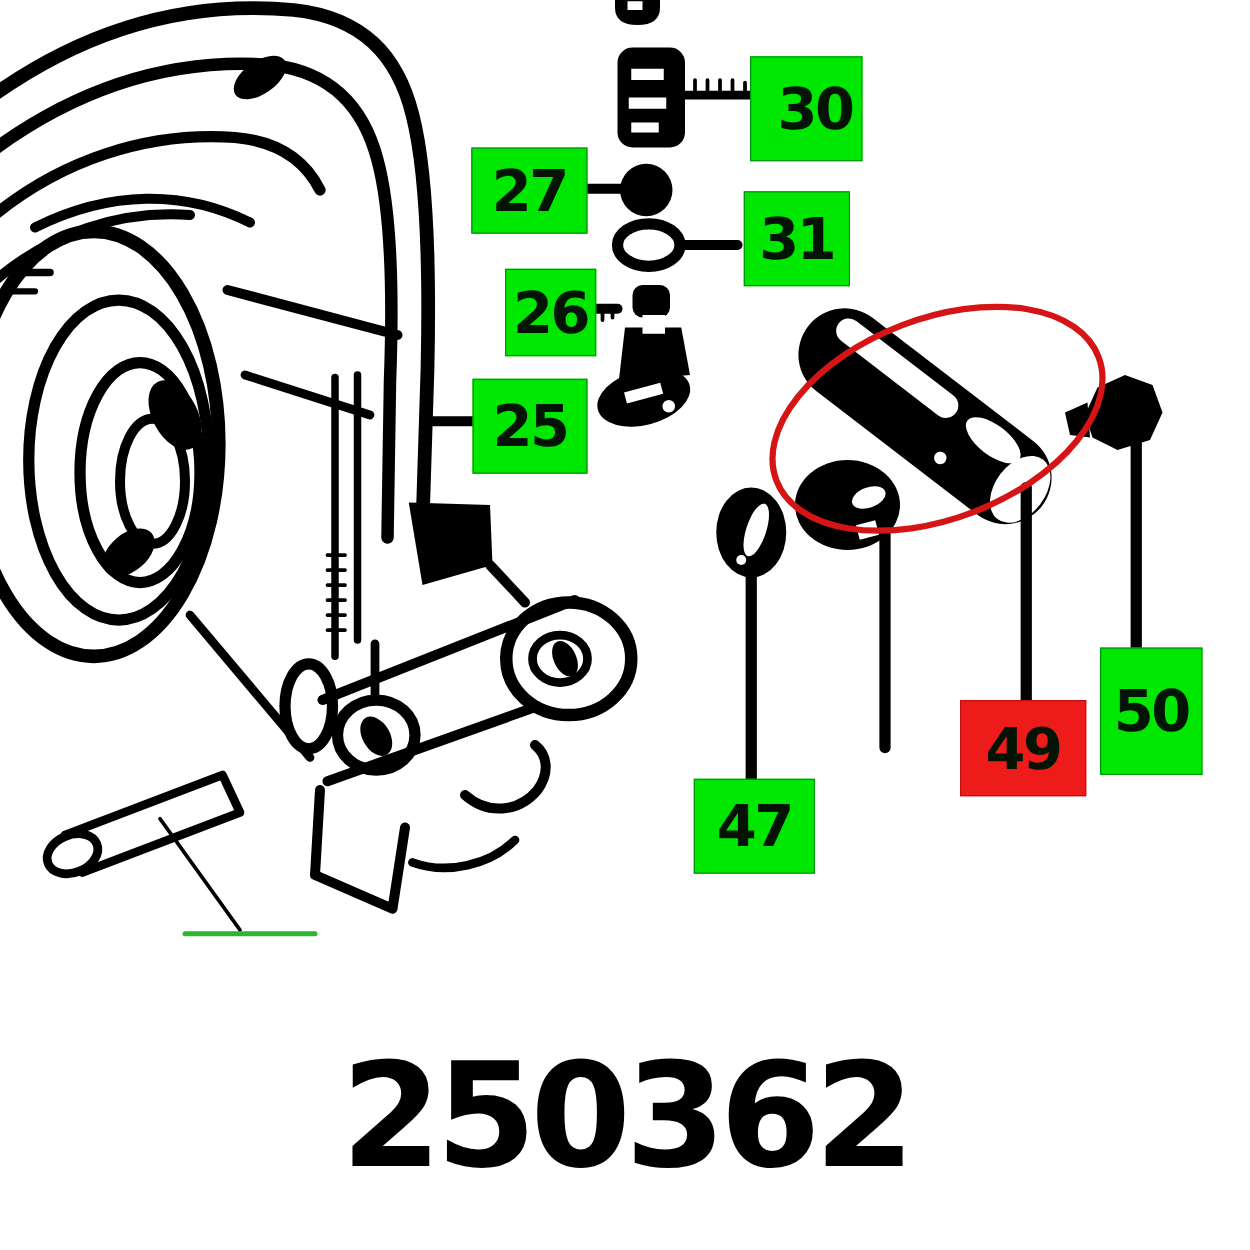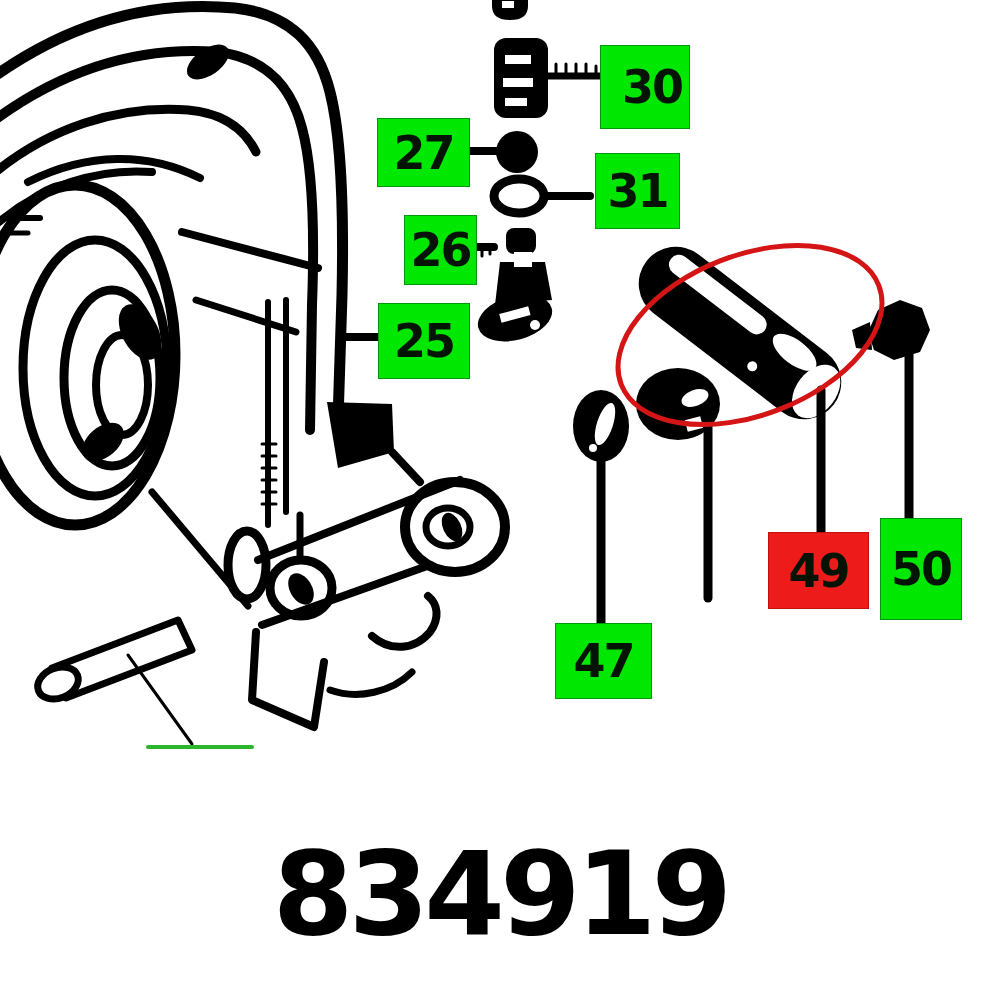--- a/index.html
+++ b/index.html
@@ -137,17 +137,17 @@
       <ellipse cx="750" cy="335" rx="138" ry="80" transform="rotate(-21 750 335)" style="stroke:var(--highlight-red,#d51515)" stroke-width="5"></ellipse>
     </g>
   </svg>
 
   <div class="callout green" style="left:378px;top:303px;width:90px;height:74px;">25</div>
   <div class="callout green" style="left:393px;top:215px;width:71px;height:68px;margin-left:11px;">26</div>
   <div class="callout green" style="left:377px;top:118px;width:91px;height:67px;">27</div>
   <div class="callout green" style="left:600px;top:45px;width:74px;height:82px;padding-left:14px;">30</div>
   <div class="callout green" style="left:595px;top:153px;width:83px;height:74px;">31</div>
   <div class="callout green" style="left:555px;top:623px;width:95px;height:74px;">47</div>
-  <div class="callout red" style="left:768px;top:532px;width:99px;height:75px;">49</div>
+  <div class="callout red" style="left:768px;top:560px;width:99px;height:75px;">49</div>
   <div class="callout green" style="left:880px;top:518px;width:80px;height:100px;text-align:right;">50</div>
 
-  <div id="part-number">834919</div>
+  <div id="part-number">250362</div>
 </div>
 
 </body></html>

